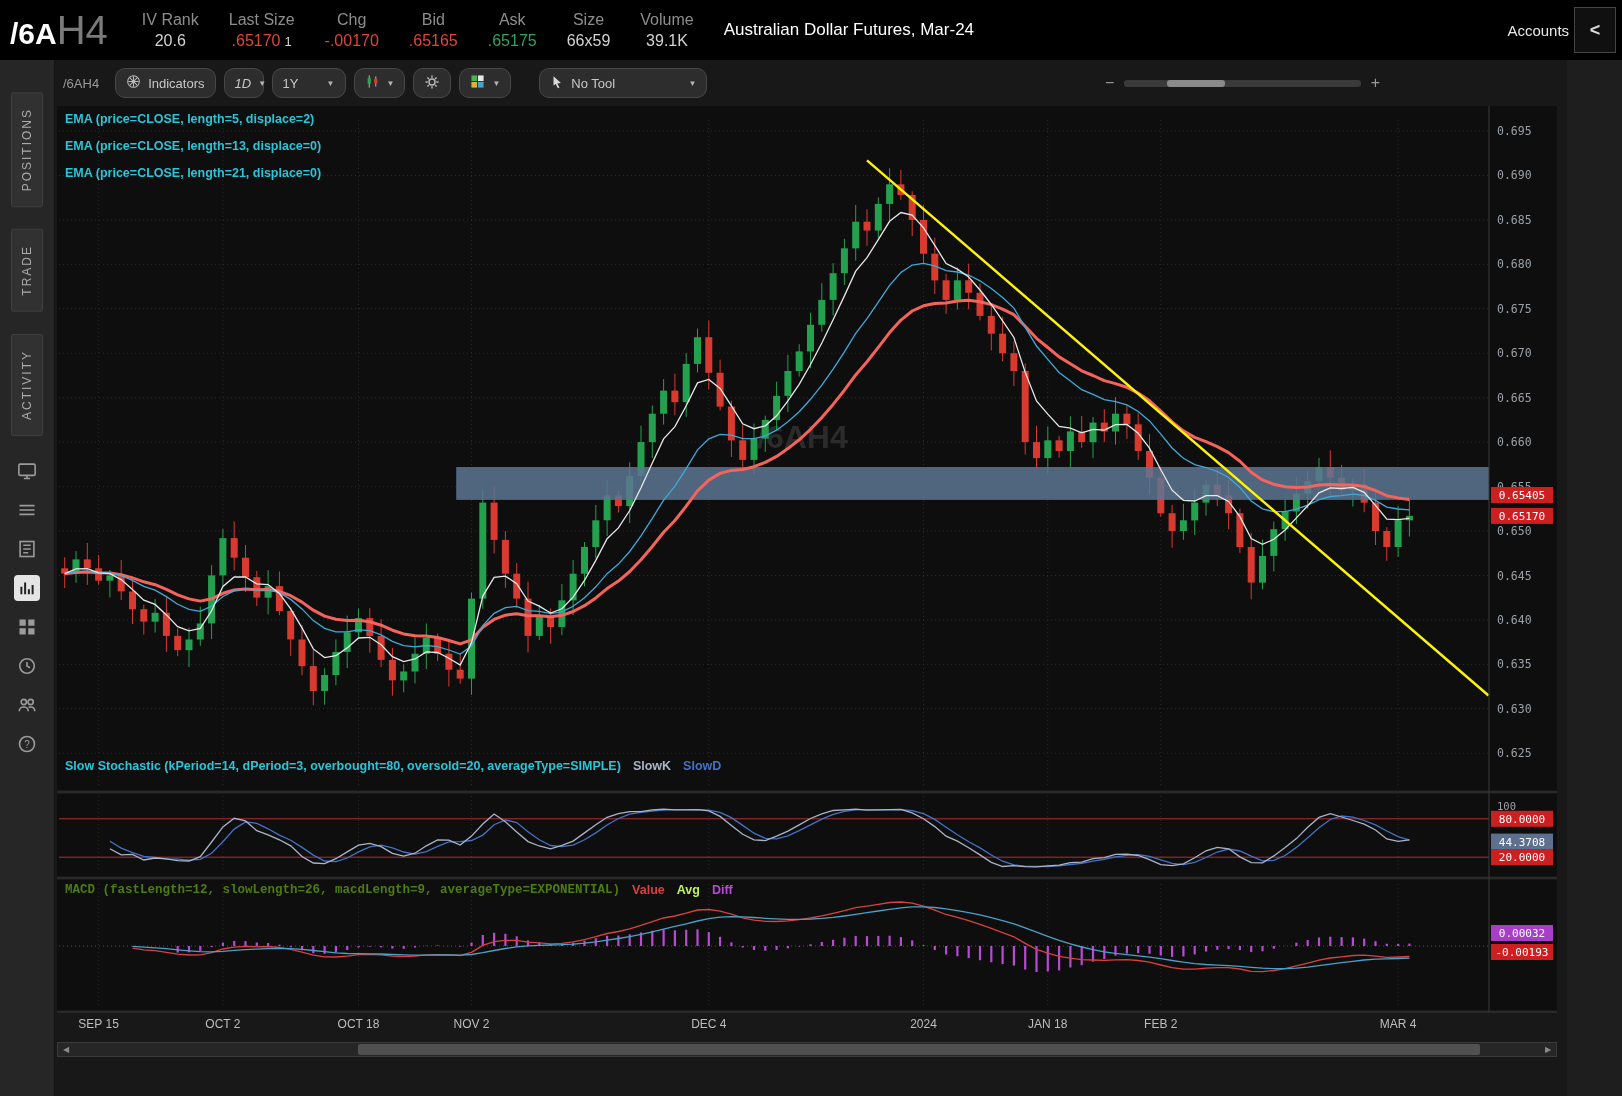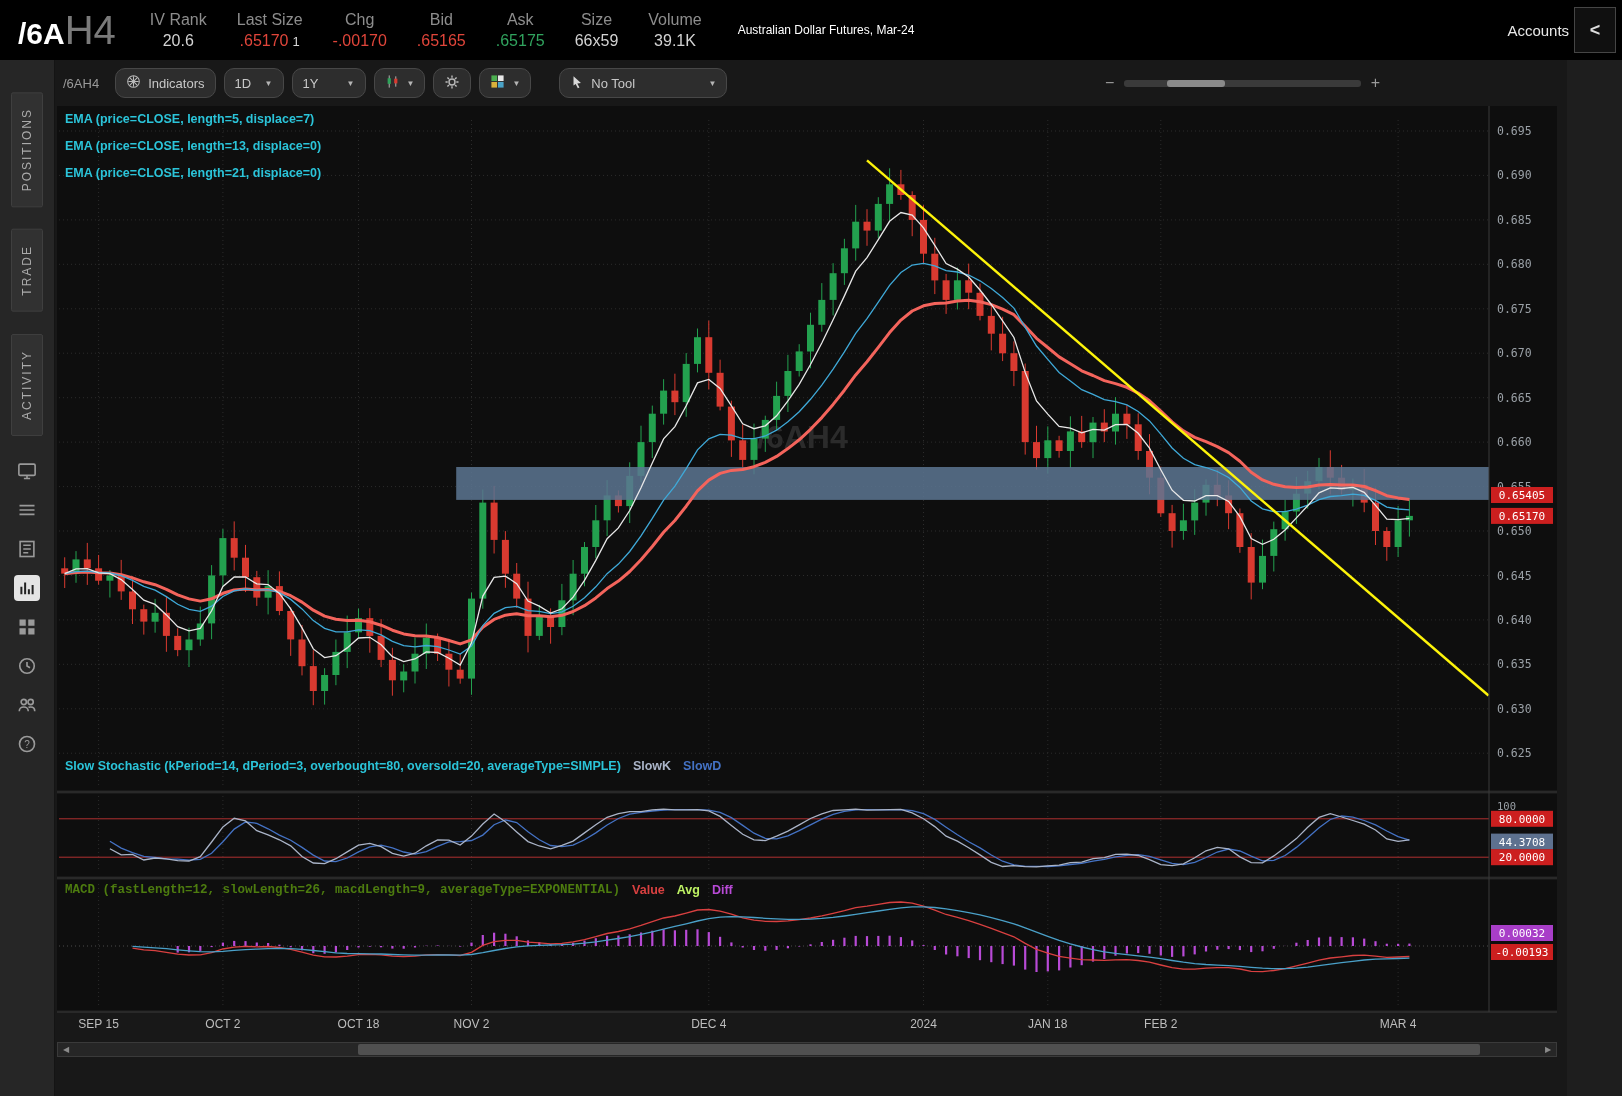--- a/index.html
+++ b/index.html
@@ -2,29 +2,29 @@
 <html><head>
 <meta charset="utf-8">
 <style>
   * { box-sizing: border-box; margin:0; padding:0; }
   html,body { background:#000; }
   body { width:1622px; height:1096px; overflow:hidden; font-family:"Liberation Sans", sans-serif; }
   #app { position:relative; width:1622px; height:1096px; background:#1e1e1e; }
 
   
   .header { position:absolute; left:0; top:0; width:1622px; height:60px; background:#000;
-            display:flex; align-items:center; padding-left:18px; }
+            display:flex; align-items:center; padding-left:10px; }
   .symbol-block { display:flex; align-items:baseline; margin-right:34px; white-space:nowrap; }
   .sym { font-size:30px; font-weight:bold; color:#fff; }
   .sym-suffix { font-size:40px; color:#7a7a7a; }
   .stat { text-align:center; margin-right:30px; white-space:nowrap; }
   .stat-label { font-size:16px; color:#8d8d8d; margin-bottom:3px; }
   .stat-value { font-size:16px; color:#d6d6d6; }
   .stat-extra { color:#d6d6d6; font-size:13px; margin-left:4px; }
-  .quote-title { font-size:12px; color:#ffffff; margin-left:6px; white-space:nowrap; }
+  .quote-title { font-size:17px; color:#ffffff; white-space:nowrap; }
   .accounts { margin-left:auto; margin-right:37px; display:flex; align-items:flex-end; gap:8px;
               color:#e8e8e8; font-size:15px; cursor:pointer; }
   .caret-sm { font-size:8px; color:#c0c0c0; }
   .collapse-btn { position:absolute; right:6px; top:7px; width:42px; height:46px;
                   border:1px solid #454545; background:#101010; color:#ddd;
                   display:flex; align-items:center; justify-content:center;
                   font-size:18px; font-weight:bold; cursor:pointer; }
 
   
   .sidebar { position:absolute; left:0; top:60px; width:55px; height:1036px; background:#262626;
@@ -38,21 +38,21 @@
 
   
   .chart-widget { position:absolute; left:55px; top:60px; width:1512px; height:1036px; background:#181818; }
 
   .toolbar { position:relative; height:46px; display:flex; align-items:center; gap:8px; padding-left:8px; }
   .tb-symbol { color:#9a9a9a; font-size:13px; margin-right:8px; }
   .tb-btn { background:#2d2d2d; border:1px solid #474747; border-radius:10px; color:#c8c8c8;
             height:30px; display:inline-flex; align-items:center; gap:7px; padding:0 10px;
             font-size:13px; font-family:"Liberation Sans", sans-serif; cursor:pointer; }
   .tb-btn .caret { font-size:8px; color:#b5b5b5; }
-  .tb-gap { width:60px; display:flex; justify-content:space-between; }
+  .tb-gap { width:40px; display:flex; justify-content:space-between;font-style:italic; }
   .tb-gap2 { width:74px; display:flex; justify-content:space-between; }
   .tb-tool { width:168px; }
   .tb-tool .lbl { flex:1; text-align:left; }
   .zoom { position:absolute; left:1050px; top:9px; width:275px; height:28px;
           display:flex; align-items:center; gap:10px; color:#9a9a9a; font-size:16px; }
   .zoom-track { flex:1; height:7px; background:#3a3a3a; border-radius:3px; position:relative; cursor:pointer; }
   .zoom-thumb { position:absolute; left:18%; width:58px; top:0; bottom:0; background:#8a8a8a; border-radius:3px; cursor:grab; }
 
   #chart-svg { position:absolute; left:2px; top:46px; }
 
@@ -715,21 +715,21 @@
         <text x="301.5" y="922" fill="#bdbdbd" font-size="12" text-anchor="middle" font-family="Liberation Sans, sans-serif">OCT 18</text>
         <text x="414.5" y="922" fill="#bdbdbd" font-size="12" text-anchor="middle" font-family="Liberation Sans, sans-serif">NOV 2</text>
         <text x="651.8" y="922" fill="#bdbdbd" font-size="12" text-anchor="middle" font-family="Liberation Sans, sans-serif">DEC 4</text>
         <text x="866.5" y="922" fill="#bdbdbd" font-size="12" text-anchor="middle" font-family="Liberation Sans, sans-serif">2024</text>
         <text x="990.8" y="922" fill="#bdbdbd" font-size="12" text-anchor="middle" font-family="Liberation Sans, sans-serif">JAN 18</text>
         <text x="1103.8" y="922" fill="#bdbdbd" font-size="12" text-anchor="middle" font-family="Liberation Sans, sans-serif">FEB 2</text>
         <text x="1341.1" y="922" fill="#bdbdbd" font-size="12" text-anchor="middle" font-family="Liberation Sans, sans-serif">MAR 4</text>
       </svg>
 
     <div class="ema-labels">
-      <div class="ema-label" style="color: rgb(43, 196, 217);">EMA (price=CLOSE, length=5, displace=7)</div>
+      <div class="ema-label" style="color: rgb(43, 196, 217);">EMA (price=CLOSE, length=5, displace=2)</div>
       <div class="ema-label" style="color: rgb(43, 196, 217);">EMA (price=CLOSE, length=13, displace=0)</div>
       <div class="ema-label" style="color: rgb(43, 196, 217);">EMA (price=CLOSE, length=21, displace=0)</div>
     </div>
 
     <div class="study-row" id="stoch-row">
       <span style="color: rgb(43, 196, 217);">Slow Stochastic (kPeriod=14, dPeriod=3, overbought=80, oversold=20, averageType=SIMPLE)</span>
       <span style="color: rgb(170, 180, 200);">SlowK</span>
       <span style="color: rgb(68, 114, 196);">SlowD</span>
     </div>
 

